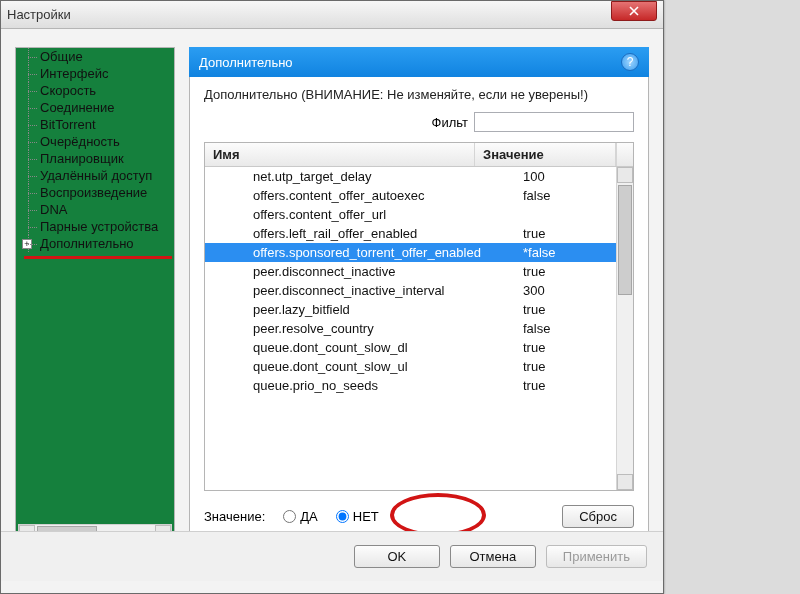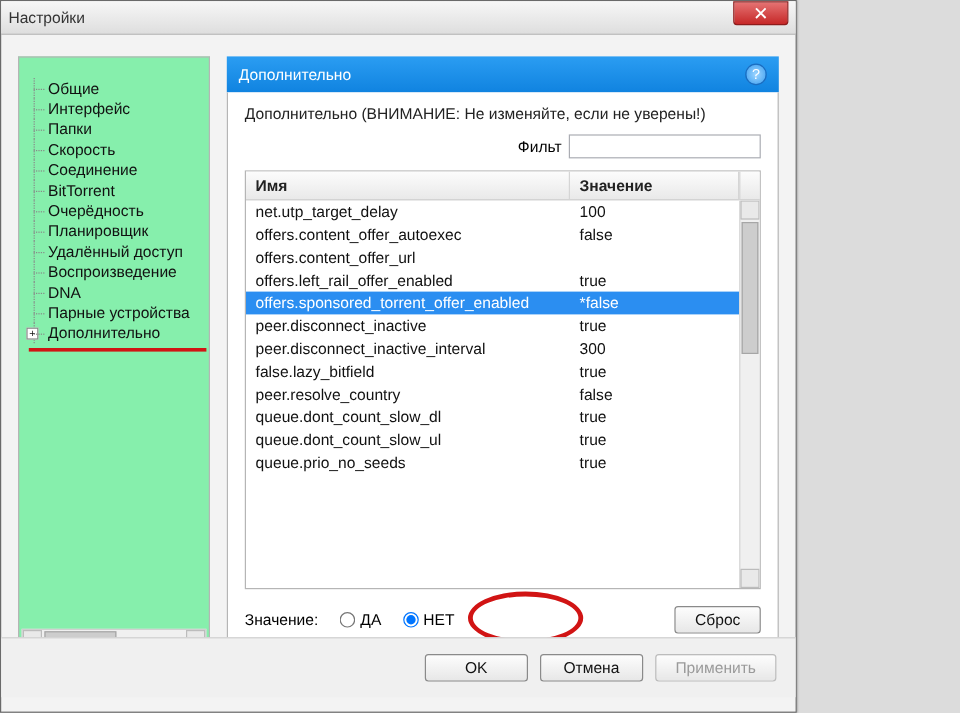--- a/index.html
+++ b/index.html
@@ -7,21 +7,21 @@
 
 .window { position: relative; width: 664px; height: 594px; background: #f3f3f3; border: 1px solid #6a6a6a; box-shadow: 0 0 2px rgba(0,0,0,0.4); }
 .titlebar { height: 28px; background: linear-gradient(#f7f7f7,#dedede); border-bottom: 1px solid #b5b5b5; display: flex; align-items: center; padding: 0 6px; }
 .titlebar .title { color: #333; }
 .titlebar .spacer { flex: 1; }
 .close-btn { width: 46px; height: 20px; background: linear-gradient(#e57373,#c62828); border: 1px solid #8e1b1b; border-radius: 0 0 3px 3px; color: #fff; display: flex; align-items: center; justify-content: center; font-weight: bold; position: relative; top: -4px; }
 .close-btn svg { width: 10px; height: 10px; }
 
 .body { display: flex; padding: 18px 14px 0 14px; gap: 14px; height: calc(100% - 28px - 50px); }
 
-.sidebar { width: 160px; background: #86efac; border: 1px solid #b5b5b5; padding: 17px 0 6px 6px; position: relative; overflow-x: auto; overflow-y: hidden; }
+.sidebar { width: 160px; background: #15803d; border: 1px solid #b5b5b5; padding: 0 0 6px 6px; position: relative; overflow-x: auto; overflow-y: hidden; }
 .tree-item { padding: 1px 0 1px 18px; position: relative; color: #111; cursor: default; white-space: nowrap; }
 .tree-item::before { content: ""; position: absolute; left: 6px; top: 0; bottom: 0; border-left: 1px dotted #888; }
 .tree-item::after { content: ""; position: absolute; left: 6px; top: 50%; width: 9px; border-top: 1px dotted #888; }
 .tree-item .plus { position: absolute; left: 0; top: 50%; transform: translateY(-50%); width: 10px; height: 10px; border: 1px solid #888; background: #fff; font-size: 9px; line-height: 8px; text-align: center; }
 .sidebar-hscroll { position: absolute; bottom: 2px; left: 2px; right: 2px; height: 16px; background: #f0f0f0; border: 1px solid #d0d0d0; }
 .sidebar-hscroll .thumb { position: absolute; left: 18px; top: 1px; bottom: 1px; width: 60px; background: #cdcdcd; border: 1px solid #a6a6a6; }
 .sidebar-hscroll .arrow { position: absolute; top: 0; width: 16px; height: 14px; background: #e9e9e9; border: 1px solid #bcbcbc; }
 .sidebar-hscroll .arrow.left { left: 0; }
 .sidebar-hscroll .arrow.right { right: 0; }
 .red-underline { border-bottom: 3px solid #d11414; margin: 4px 2px 0 2px; }
@@ -37,21 +37,21 @@
 .grid-wrap { border: 1px solid #b5b5b5; flex: 1; display: flex; flex-direction: column; }
 .grid-head { display: flex; background: linear-gradient(#fcfcfc,#e9e9e9); border-bottom: 1px solid #c9c9c9; font-weight: bold; }
 .grid-head .col { padding: 4px 8px; border-right: 1px solid #d5d5d5; color: #222; }
 .col-name { flex: 0 0 270px; }
 .col-val { flex: 1; }
 .col-scroll { flex: 0 0 17px; border-left: 1px solid #d5d5d5; }
 .grid-body { flex: 1; overflow: hidden; position: relative; }
 .rows { position: absolute; inset: 0 17px 0 0; }
 .row { display: flex; padding: 2px 8px; color: #111; }
 .row.selected { background: #2b8ef1; color: #fff; }
-.row .c1 { flex: 0 0 270px; }
+.row .c1 { flex: 0 0 270px; margin-left: 40px; }
 .row .c2 { flex: 1; }
 .vscroll { position: absolute; right: 0; top: 0; bottom: 0; width: 17px; background: #f0f0f0; border-left: 1px solid #d5d5d5; }
 .vscroll .arrow { position: absolute; left: 0; right: 0; height: 16px; background: #e9e9e9; border: 1px solid #bcbcbc; }
 .vscroll .arrow.up { top: 0; }
 .vscroll .arrow.down { bottom: 0; }
 .vscroll .thumb { position: absolute; left: 1px; right: 1px; top: 18px; height: 110px; background: #cdcdcd; border: 1px solid #a6a6a6; }
 
 .value-row { display: flex; align-items: center; gap: 18px; padding: 4px 0; }
 .value-row label { display: flex; align-items: center; gap: 4px; }
 .value-row .spacer { flex: 1; }
@@ -73,21 +73,20 @@
           <path d="M1 1 L9 9 M9 1 L1 9" stroke="#fff" stroke-width="1.6"></path>
         </svg>
     </div>
   </div>
 
   <div class="body">
     <div class="sidebar">
       <div id="tree">
           <div class="tree-item"><span>Общие</span></div>
           <div class="tree-item"><span>Интерфейс</span></div>
-          <div class="tree-item"><span>Папки</span></div>
           <div class="tree-item"><span>Скорость</span></div>
           <div class="tree-item"><span>Соединение</span></div>
           <div class="tree-item"><span>BitTorrent</span></div>
           <div class="tree-item"><span>Очерёдность</span></div>
           <div class="tree-item"><span>Планировщик</span></div>
           <div class="tree-item"><span>Удалённый доступ</span></div>
           <div class="tree-item"><span>Воспроизведение</span></div>
           <div class="tree-item"><span>DNA</span></div>
           <div class="tree-item"><span>Парные устройства</span></div>
           <div class="tree-item"><span class="plus">+</span><span>Дополнительно</span></div>
@@ -143,21 +142,21 @@
                 </div>
                 <div class="row">
                   <div class="c1">peer.disconnect_inactive</div>
                   <div class="c2">true</div>
                 </div>
                 <div class="row">
                   <div class="c1">peer.disconnect_inactive_interval</div>
                   <div class="c2">300</div>
                 </div>
                 <div class="row">
-                  <div class="c1">false.lazy_bitfield</div>
+                  <div class="c1">peer.lazy_bitfield</div>
                   <div class="c2">true</div>
                 </div>
                 <div class="row">
                   <div class="c1">peer.resolve_country</div>
                   <div class="c2">false</div>
                 </div>
                 <div class="row">
                   <div class="c1">queue.dont_count_slow_dl</div>
                   <div class="c2">true</div>
                 </div>

